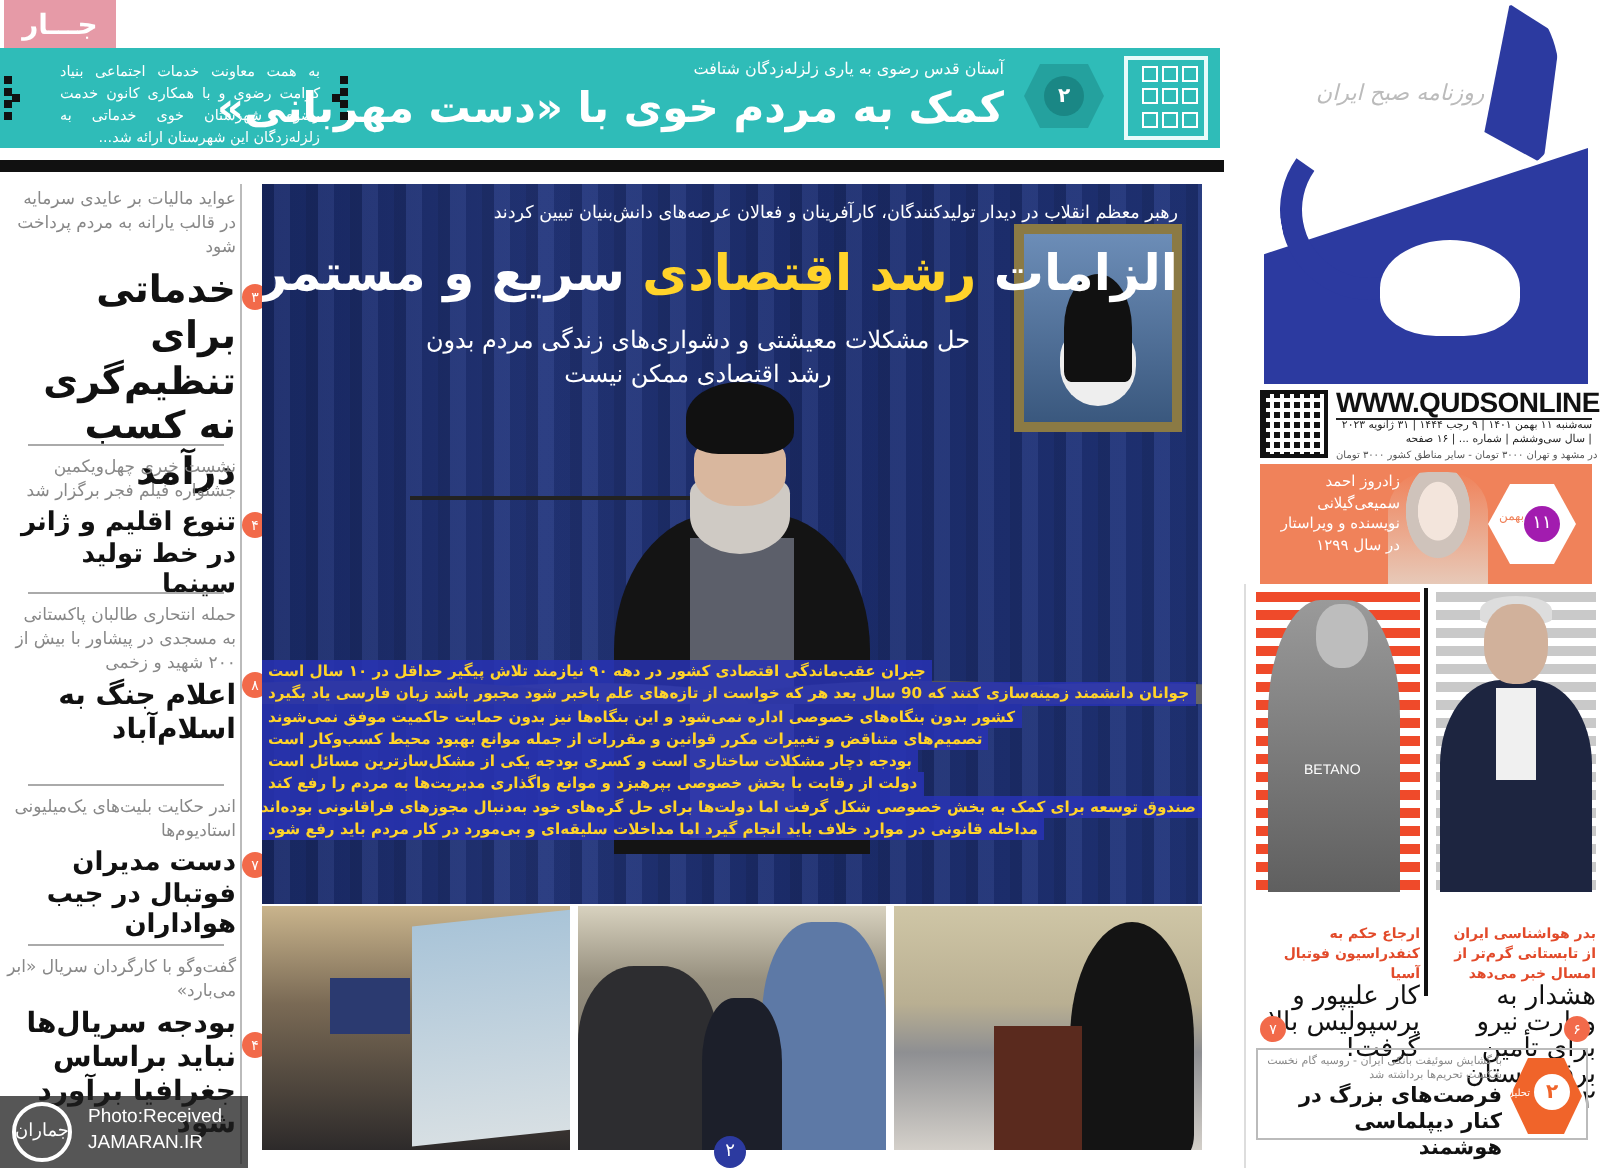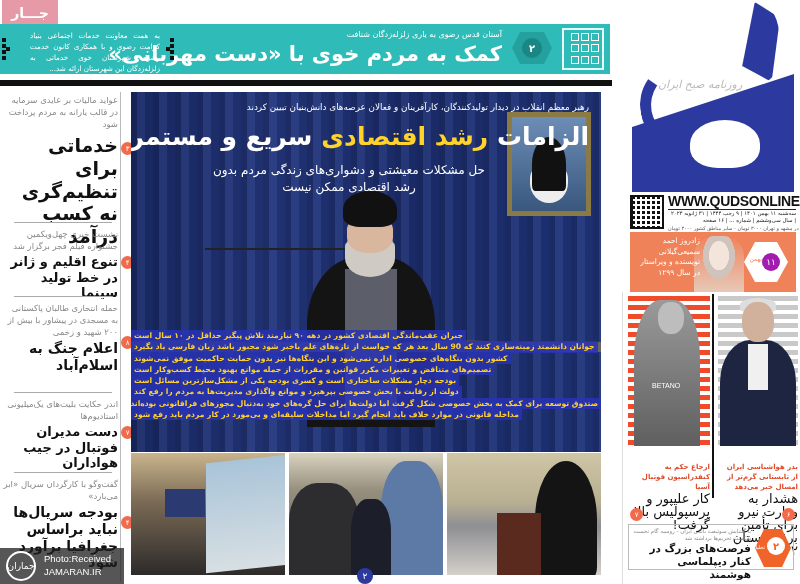--- a/index.html
+++ b/index.html
@@ -21,21 +21,21 @@
   .banner-left-orn i { position:absolute; background:#111; width:4px; height:4px; }
   .tag-pink { left: 2px; top: 0; width: 56px; height: 26px; background: #e69aa7; color: #fff; font-size: 14px; font-weight: bold; display:flex; align-items:center; justify-content:center; }
   .tag-pink:after { content:""; position:absolute; bottom:-6px; right:8px; border-left:6px solid transparent; border-top:6px solid #e69aa7; }
   .rule-black { left: 0; top: 80px; width: 612px; height: 6px; background: #111; }
 
   
   .logo { left: 630px; top: 0; width: 170px; height: 190px; }
   .logo-block { position:absolute; left: 2px; top: 74px; width: 162px; height: 118px; background: #2c3aa0; clip-path: polygon(0 45%, 100% 0, 100% 100%, 0 100%); }
   .logo-curve { position:absolute; left: 10px; top: 60px; width: 90px; height: 90px; border: 11px solid #2c3aa0; border-radius: 50%; border-top-color: transparent; border-right-color: transparent; transform: rotate(-10deg); }
   .logo-top { position:absolute; left: 108px; top: 2px; width: 42px; height: 80px; background:#2c3aa0; border-radius: 50% 50% 40% 40%; clip-path: polygon(40% 0, 100% 20%, 80% 100%, 10% 80%); }
-  .logo-sub { position:absolute; left: 28px; top: 40px; font-size: 11px; color: #bbb; font-style: italic; white-space: nowrap; direction: rtl; margin-top: 38px; }
+  .logo-sub { position:absolute; left: 28px; top: 40px; font-size: 11px; color: #bbb; font-style: italic; white-space: nowrap; direction: rtl; }
   .logo-white-bowl { position:absolute; left: 60px; top: 120px; width: 70px; height: 48px; background:#fff; border-radius: 50% 50% 40% 40%; }
 
   
   .qr { left: 630px; top: 195px; width: 34px; height: 34px; background:
       repeating-linear-gradient(90deg,#111 0 3px,#fff 3px 5px),
       #111; border: 2px solid #111; }
   .qr-inner { left: 633px; top: 198px; width: 28px; height: 28px; background:
       repeating-linear-gradient(0deg,#fff 0 2px,transparent 2px 5px); }
   .website { left: 668px; top: 193px; font-size: 14px; font-weight: bold; color: #111; letter-spacing: -0.3px; direction: ltr; font-family: "Liberation Sans", sans-serif; white-space: nowrap; }
   .dateline { left: 668px; top: 209px; width: 128px; font-size: 5.4px; line-height: 7px; color: #222; border-top: 1px solid #222; }

